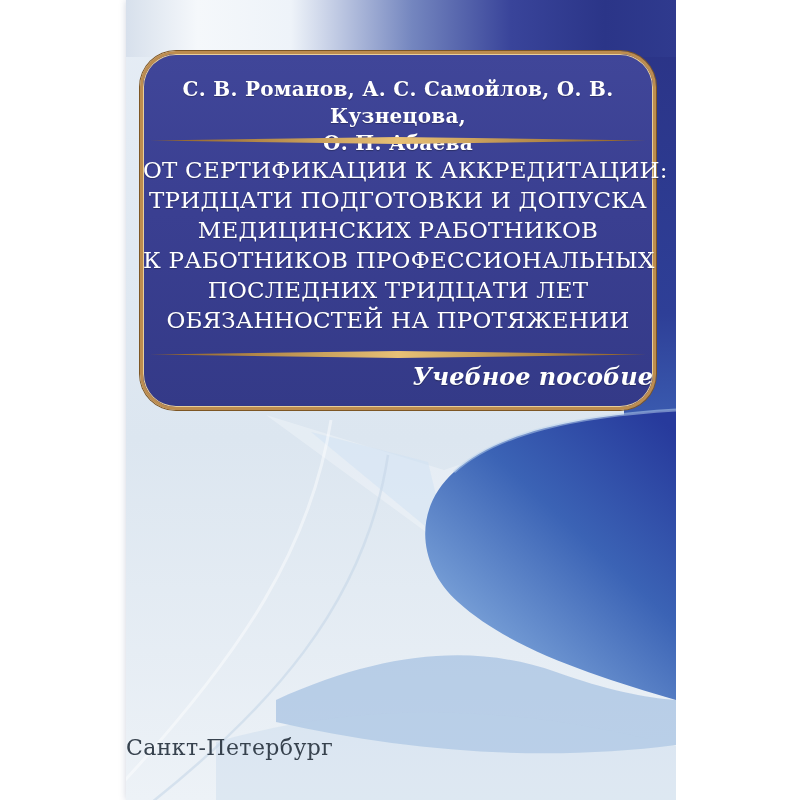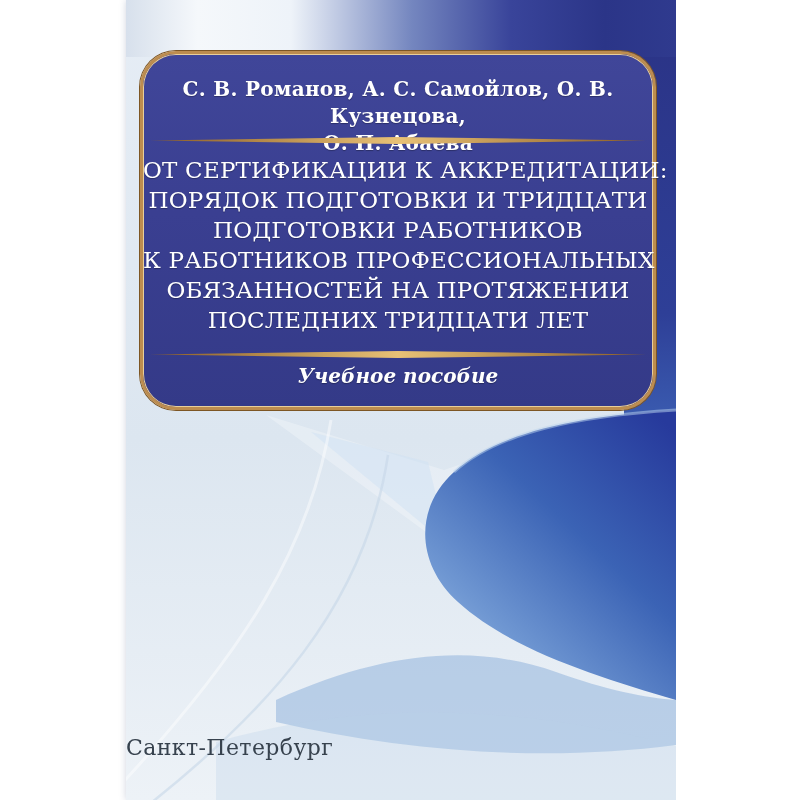--- a/index.html
+++ b/index.html
@@ -18,22 +18,22 @@
 
   .authors{position:absolute;left:0;top:22px;width:100%;text-align:center;
            color:#ffffff;font-weight:bold;font-size:20px;line-height:27px;
            letter-spacing:.3px;text-shadow:0 1px 1px rgba(0,0,0,.3);}
   .divider{position:absolute;left:7px;width:496px;height:9px;display:block;}
   .divider.top{top:82px;}
   .divider.bottom{top:296px;}
   .title{position:absolute;left:0;top:101px;width:100%;text-align:center;
          color:#ffffff;font-weight:normal;font-size:23px;line-height:30px;
          letter-spacing:.2px;text-shadow:0 1px 1px rgba(0,0,0,.3);white-space:nowrap;}
-  .subtitle{position:absolute;left:0;top:309px;width:100%;text-align:center;
-            color:#ffffff;font-weight:bold;font-style:italic;font-size:20px;
+  .subtitle{position:absolute;left:0;top:309px;width:100%;text-align:right;
+            color:#ffffff;font-weight:bold;font-style:italic;font-size:24px;
             line-height:27px;text-shadow:0 1px 1px rgba(0,0,0,.3);}
 
   .publisher{position:absolute;left:0;top:734px;width:100%;text-align:left;
              color:#37424e;font-size:22px;line-height:27px;letter-spacing:.4px;}
 </style>
 </head>
 <body>
 
 <div class="page">
   <div class="cover">
@@ -97,25 +97,25 @@
             <stop offset="0" stop-color="#8a5c26"></stop>
             <stop offset="0.5" stop-color="#e8c176"></stop>
             <stop offset="1" stop-color="#8a5c26"></stop>
           </linearGradient>
         </defs>
         <polygon points="0,4.5 248,1 496,4.5 248,8" fill="url(#gGold1)"></polygon>
       </svg>
 
       <div class="title">
         <div>ОТ СЕРТИФИКАЦИИ К АККРЕДИТАЦИИ:</div>
-        <div>ПОРЯДОК ПОДГОТОВКИ И ТРИДЦАТИ</div>
-        <div>ПОДГОТОВКИ РАБОТНИКОВ</div>
+        <div>ТРИДЦАТИ ПОДГОТОВКИ И ДОПУСКА</div>
+        <div>МЕДИЦИНСКИХ РАБОТНИКОВ</div>
         <div>К РАБОТНИКОВ ПРОФЕССИОНАЛЬНЫХ</div>
+        <div>ПОСЛЕДНИХ ТРИДЦАТИ ЛЕТ</div>
         <div>ОБЯЗАННОСТЕЙ НА ПРОТЯЖЕНИИ</div>
-        <div>ПОСЛЕДНИХ ТРИДЦАТИ ЛЕТ</div>
       </div>
 
       <svg class="divider bottom" viewBox="0 0 496 9" preserveAspectRatio="none" aria-hidden="true">
         <polygon points="0,4.5 248,1 496,4.5 248,8" fill="url(#gGold1)"></polygon>
       </svg>
 
       <div class="subtitle">Учебное пособие</div>
     </div>
 
     <div class="publisher">

